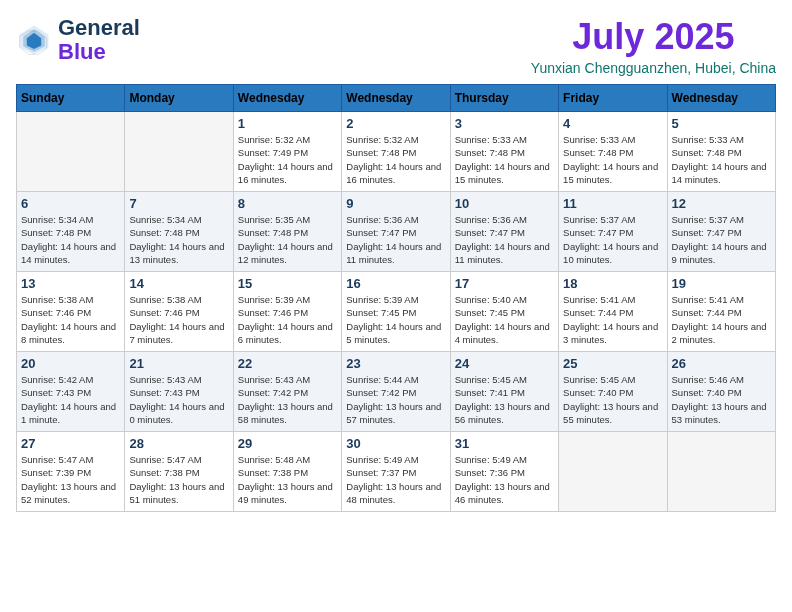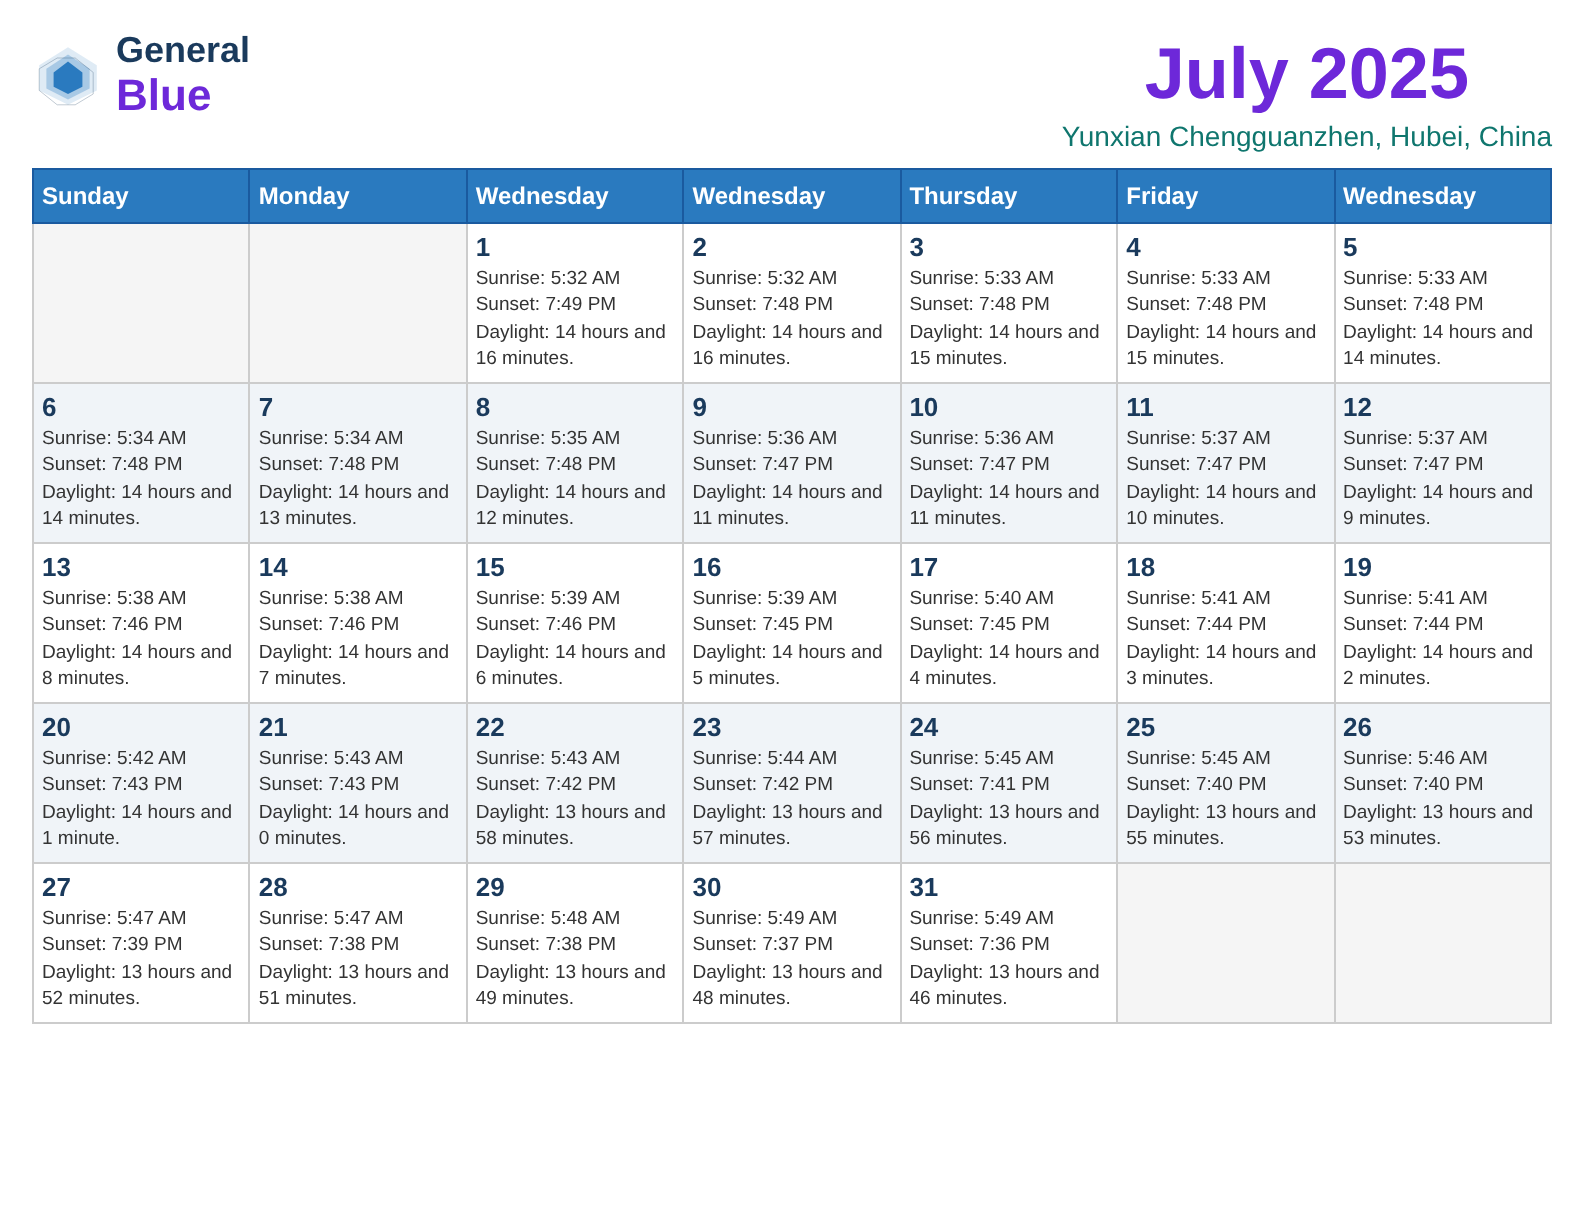--- a/index.html
+++ b/index.html
@@ -39,21 +39,21 @@
       color: #0f766e;
       margin-top: 2px;
     }
     .calendar {
       width: 100%;
       border-collapse: collapse;
       font-size: 10.5px;
     }
     .calendar th {
       background: #2a7abf;
-      color: #ffffff;
+      color: #000000;
       padding: 6px 4px;
       text-align: left;
       font-size: 12px;
       font-weight: bold;
       border: 1px solid #1a5a9f;
     }
     .calendar td {
       vertical-align: top;
       border: 1px solid #ccc;
       padding: 4px;
@@ -85,21 +85,21 @@
 
 <div class="header-area">
   <div class="logo">
     <svg class="logo-icon" viewBox="0 0 40 40">
       <polygon points="20,4 36,14 36,28 20,36 4,28 4,14" fill="#2a7abf" opacity="0.15"></polygon>
       <polygon points="20,8 32,16 32,27 20,33 8,27 8,16" fill="#2a7abf" opacity="0.3"></polygon>
       <polygon points="20,12 28,18 28,26 20,30 12,26 12,18" fill="#2a7abf"></polygon>
       <polygon points="24,10 34,18 34,30 24,36 14,36 4,28 4,16 14,10" fill="none" stroke="#1a3a5c" stroke-width="0.5" opacity="0.3"></polygon>
     </svg>
     <div>
-      <div style="font-size:18px;font-weight:bold;color:#1a3a5c;line-height:1.1;">General</div>
+      <div style="font-size:22px;font-weight:bold;color:#1a3a5c;line-height:1.1;">General</div>
       <div style="font-size:22px;font-weight:bold;color:#6d28d9;line-height:1.1;">Blue</div>
     </div>
   </div>
   <div class="title-area">
     <div class="month-title">July 2025</div>
     <div class="location-title">Yunxian Chengguanzhen, Hubei, China</div>
   </div>
 </div>
 
 <table class="calendar">

